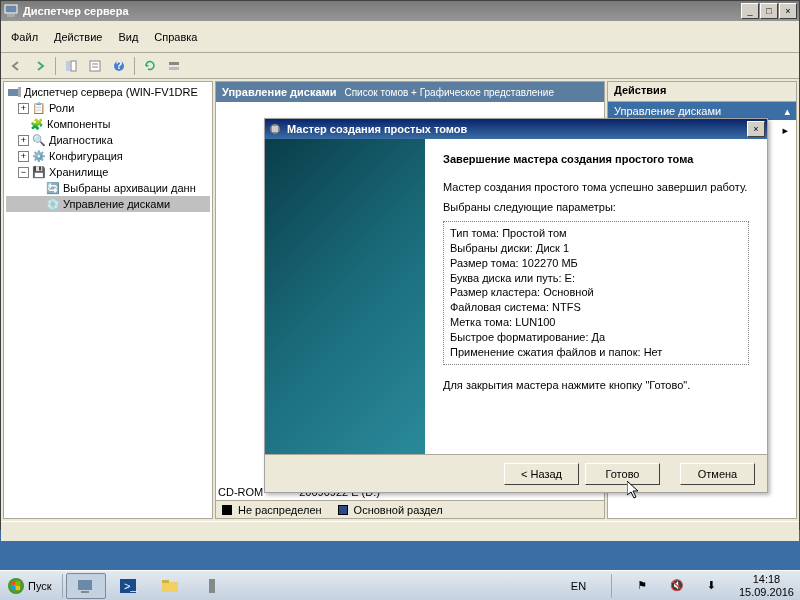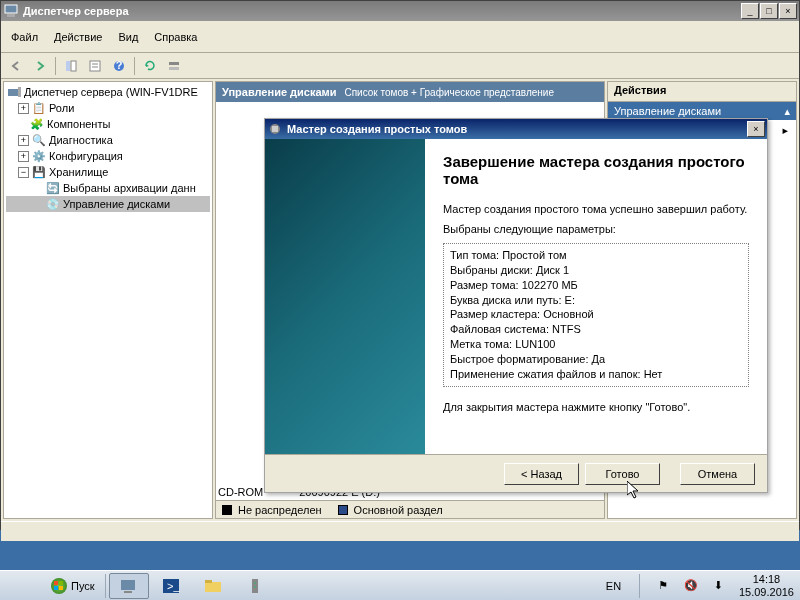--- a/index.html
+++ b/index.html
@@ -46,34 +46,34 @@
 .actions-item { padding: 4px 8px; display: flex; justify-content: space-between; align-items: center; }
 
 .statusbar { height: 20px; background: #ece9d8; border-top: 1px solid #fff; }
 
 
 .wizard { position: absolute; top: 118px; left: 218px; width: 504px; height: 375px; background: #ece9d8; border: 1px solid #a3a3a3; box-shadow: 2px 2px 4px rgba(0,0,0,0.3); z-index: 100; margin-left: 46px; }
 .wizard .titlebar { background: linear-gradient(#0a246a, #3a6ea5); }
 .wizard-body { height: calc(100% - 58px); background: #fff; display: flex; }
 .wizard-side { width: 160px; background: linear-gradient(135deg, #0a3d4a, #1a6b7a, #2a8a9a); }
 .wizard-content { flex: 1; padding: 14px 18px; }
-.wizard-content h2 { font-size: 15px; font-weight: bold; margin-bottom: 16px; }
+.wizard-content h2 { font-size: 11px; font-weight: bold; margin-bottom: 16px; }
 .wizard-content p { margin-bottom: 8px; }
 .params-box { border: 1px dotted #808080; padding: 4px 6px; margin: 4px 0 14px 0; line-height: 1.35; }
 .wizard-buttons { height: 38px; background: #ece9d8; border-top: 1px solid #aca899; display: flex; align-items: center; justify-content: flex-end; padding: 0 12px; gap: 6px; }
 .btn { width: 75px; height: 22px; background: #ece9d8; border: 1px solid #404040; border-top-color: #fff; border-left-color: #fff; font-size: 11px; text-align: center; line-height: 20px; cursor: pointer; }
 
 
 .taskbar { position: absolute; bottom: 0; left: 0; width: 800px; height: 30px; background: linear-gradient(#e3e9ef, #c4d1e0); border-top: 1px solid #fff; display: flex; align-items: center; }
-.start { height: 30px; padding: 0 8px; display: flex; align-items: center; gap: 4px; margin-left: 43px; }
+.start { height: 30px; padding: 0 8px; display: flex; align-items: center; gap: 4px; }
 .start .orb { width: 16px; height: 16px; border-radius: 50%; background: radial-gradient(#7cc247, #2a7a1a); display: flex; align-items: center; justify-content: center; }
 .task-sep { width: 1px; height: 24px; background: #9aa8b8; margin: 0 2px; }
 .task-icon { width: 40px; height: 26px; margin: 0 1px; display: flex; align-items: center; justify-content: center; }
 .task-icon.active { background: #c4d1e0; border: 1px solid #7a8a9a; border-radius: 2px; }
-.tray { margin-left: auto; display: flex; align-items: center; gap: 16px; padding: 0 6px; }
+.tray { margin-left: auto; display: flex; align-items: center; gap: 23px; padding: 0 6px; }
 .tray .clock { text-align: center; font-size: 10px; line-height: 1.1; }
 
 .cursor { position: absolute; top: 481px; left: 627px; z-index: 200; pointer-events: none; }
 </style>
 </head>
 <body>
 
 <div class="main-window">
   <div class="titlebar">
     <span class="icon">

